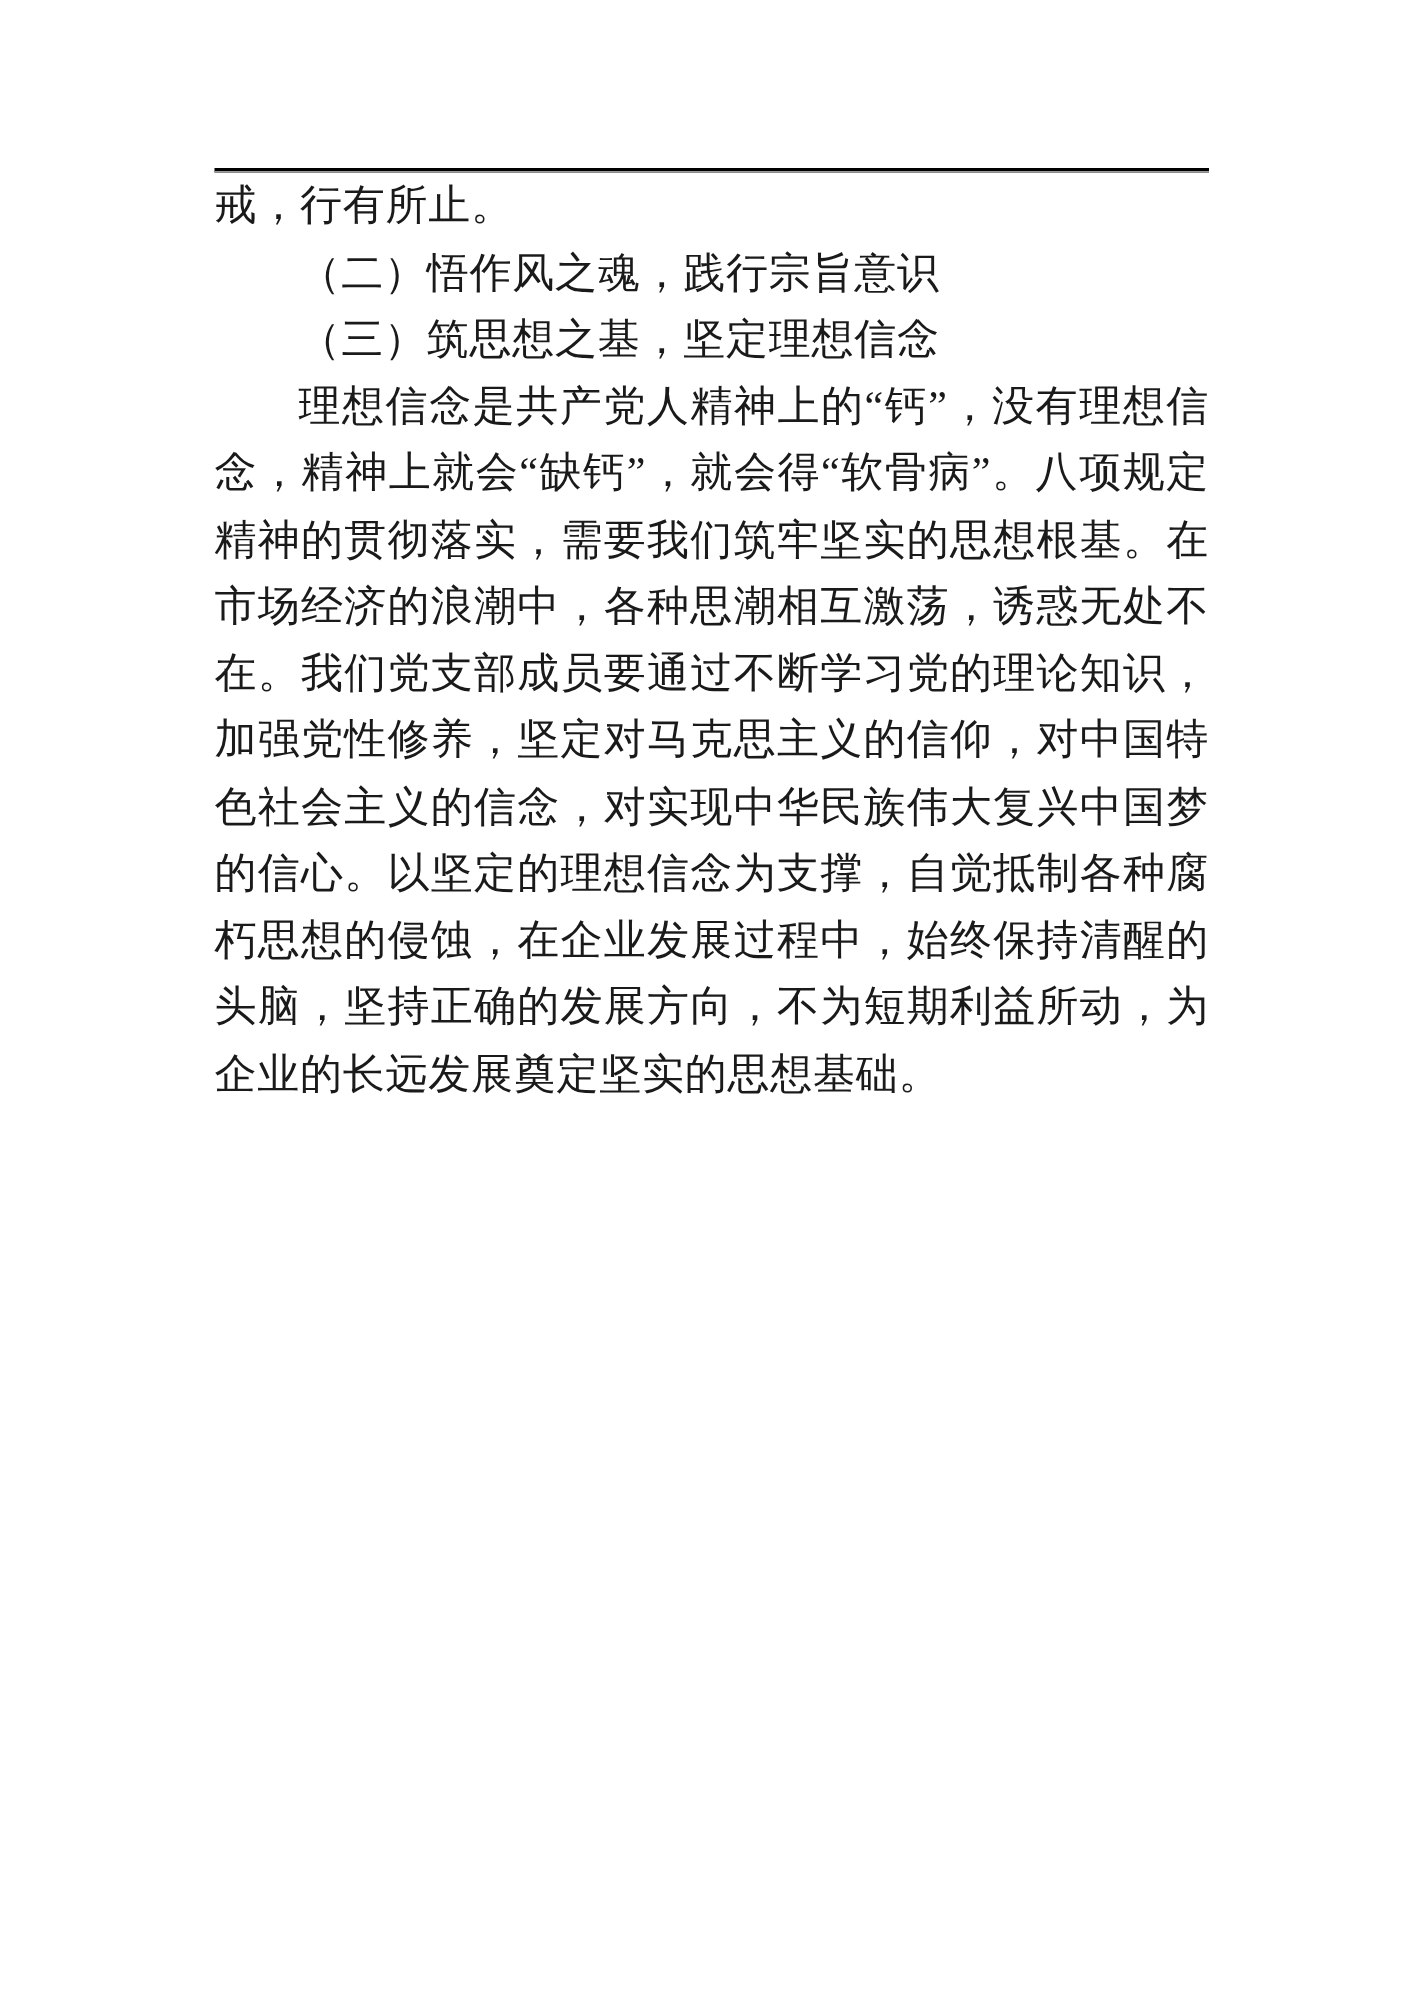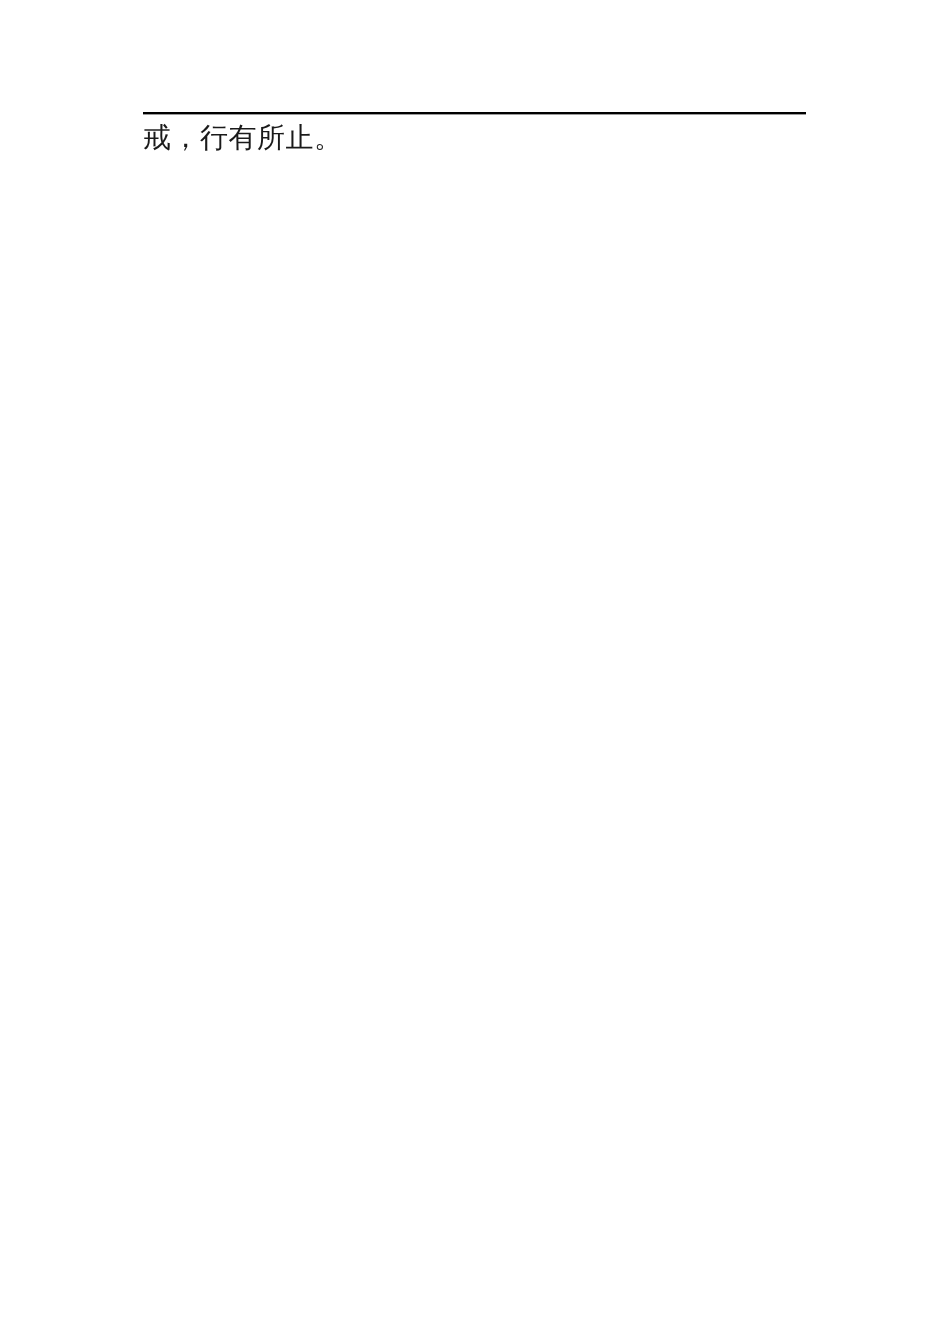--- a/index.html
+++ b/index.html
@@ -55,15 +55,18 @@
   }
 </style>
 </head>
 <body>
 
 <div class="page">
   <div class="content">
     <div class="header-rule"></div>
     <div class="doc-text">
       <p class="para-continuation">戒，行有所止。</p>
+      <p class="section-heading">（二）悟作风之魂，践行宗旨意识</p>
+      <p class="section-heading">（三）筑思想之基，坚定理想信念</p>
+      <p class="para-body">理想信念是共产党人精神上的“钙”，没有理想信念，精神上就会“缺钙”，就会得“软骨病”。八项规定精神的贯彻落实，需要我们筑牢坚实的思想根基。在市场经济的浪潮中，各种思潮相互激荡，诱惑无处不在。我们党支部成员要通过不断学习党的理论知识，加强党性修养，坚定对马克思主义的信仰，对中国特色社会主义的信念，对实现中华民族伟大复兴中国梦的信心。以坚定的理想信念为支撑，自觉抵制各种腐朽思想的侵蚀，在企业发展过程中，始终保持清醒的头脑，坚持正确的发展方向，不为短期利益所动，为企业的长远发展奠定坚实的思想基础。</p>
     </div>
   </div>
 </div>
 
 </body></html>

